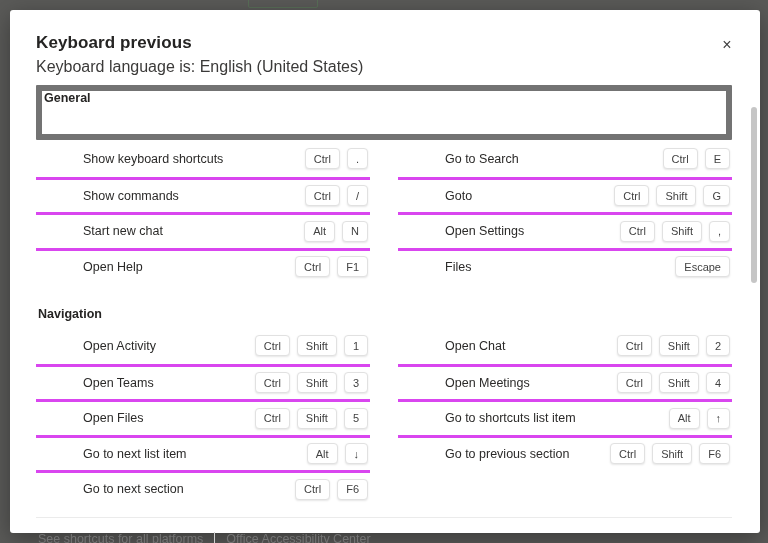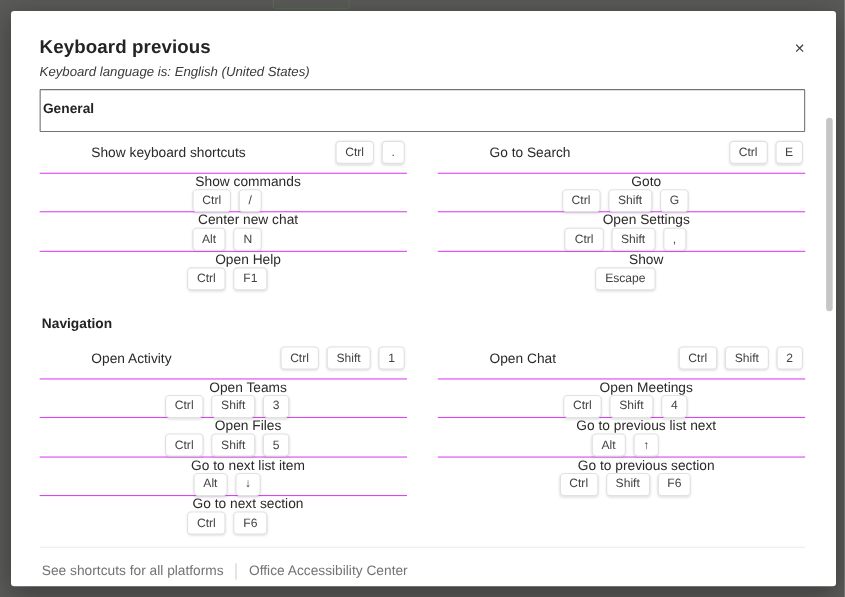--- a/index.html
+++ b/index.html
@@ -19,36 +19,36 @@
     box-shadow: 0 6px 24px rgba(0,0,0,0.35);
   }
   .close-btn {
     position: absolute; top: 24px; right: 22px;
     width: 22px; height: 22px; border: none; background: transparent;
     font-size: 16px; line-height: 22px; color: #424242; cursor: pointer;
     font-family: "Liberation Sans", sans-serif;
   }
   .content { padding: 23px 28px 0 26px; }
   .dlg-title { font-size: 17px; font-weight: 700; color: #252423; letter-spacing: 0.1px; }
-  .dlg-subtitle { font-size: 12px; color: #3b3a39; margin-top: 5px; font-style: italic; }
+  .dlg-subtitle { font-size: 16px; color: #3b3a39; margin-top: 5px; }
   .focus-box {
-    margin-top: 9px; height: 39px;
-    border: 1px solid #737373; border-radius: 1px;
-    display: flex; align-items: center;
+    margin-top: 9px; height: 55px;
+    border: 6px solid #737373; border-radius: 1px;
+    display: flex; align-items: flex-start;
     padding: 0 0 3px 2px;
   }
   .section-header { font-size: 12.5px; font-weight: 700; color: #252423; }
   .nav-header { margin-top: 24px; margin-bottom: 7px; padding-left: 2px; }
   .cols { display: flex; gap: 28px; margin-top: 1px; }
   .col { flex: 1 1 0; min-width: 0; }
   .row {
     height: 35.5px; display: flex; align-items: center;
     justify-content: space-between; padding: 0 2px;
   }
-  .row + .row { border-top: 1px solid #d946ef; flex-direction: column; }
+  .row + .row { border-top: 3px solid #d946ef; }
   .row-label { font-size: 12.5px; color: #2b2a29; white-space: nowrap; margin-left: 45px; }
   .keys { display: flex; }
   .key {
     display: inline-flex; align-items: center; justify-content: center;
     min-width: 14px; height: 21px; padding: 0 8px; margin-left: 7px;
     background: #ffffff; border: 1px solid #e1e1e1; border-radius: 4px;
     box-shadow: 0 1px 2px rgba(0,0,0,0.10);
     font-family: "Liberation Sans", sans-serif;
     font-size: 11px; color: #424242; white-space: nowrap;
   }
@@ -87,21 +87,21 @@
             </span>
           </div>
           <div class="row">
             <span class="row-label">Show commands</span>
             <span class="keys">
               <kbd class="key">Ctrl</kbd>
               <kbd class="key">/</kbd>
             </span>
           </div>
           <div class="row">
-            <span class="row-label">Center new chat</span>
+            <span class="row-label">Start new chat</span>
             <span class="keys">
               <kbd class="key">Alt</kbd>
               <kbd class="key">N</kbd>
             </span>
           </div>
           <div class="row">
             <span class="row-label">Open Help</span>
             <span class="keys">
               <kbd class="key">Ctrl</kbd>
               <kbd class="key">F1</kbd>
@@ -126,21 +126,21 @@
           </div>
           <div class="row">
             <span class="row-label">Open Settings</span>
             <span class="keys">
               <kbd class="key">Ctrl</kbd>
               <kbd class="key">Shift</kbd>
               <kbd class="key">,</kbd>
             </span>
           </div>
           <div class="row">
-            <span class="row-label">Show</span>
+            <span class="row-label">Files</span>
             <span class="keys">
               <kbd class="key">Escape</kbd>
             </span>
           </div>
         </div>
     </div>
 
     <div class="section-header nav-header">Navigation</div>
 
     <div class="cols">
@@ -195,21 +195,21 @@
           </div>
           <div class="row">
             <span class="row-label">Open Meetings</span>
             <span class="keys">
               <kbd class="key">Ctrl</kbd>
               <kbd class="key">Shift</kbd>
               <kbd class="key">4</kbd>
             </span>
           </div>
           <div class="row">
-            <span class="row-label">Go to previous list next</span>
+            <span class="row-label">Go to shortcuts list item</span>
             <span class="keys">
               <kbd class="key">Alt</kbd>
               <kbd class="key">↑</kbd>
             </span>
           </div>
           <div class="row">
             <span class="row-label">Go to previous section</span>
             <span class="keys">
               <kbd class="key">Ctrl</kbd>
               <kbd class="key">Shift</kbd>

